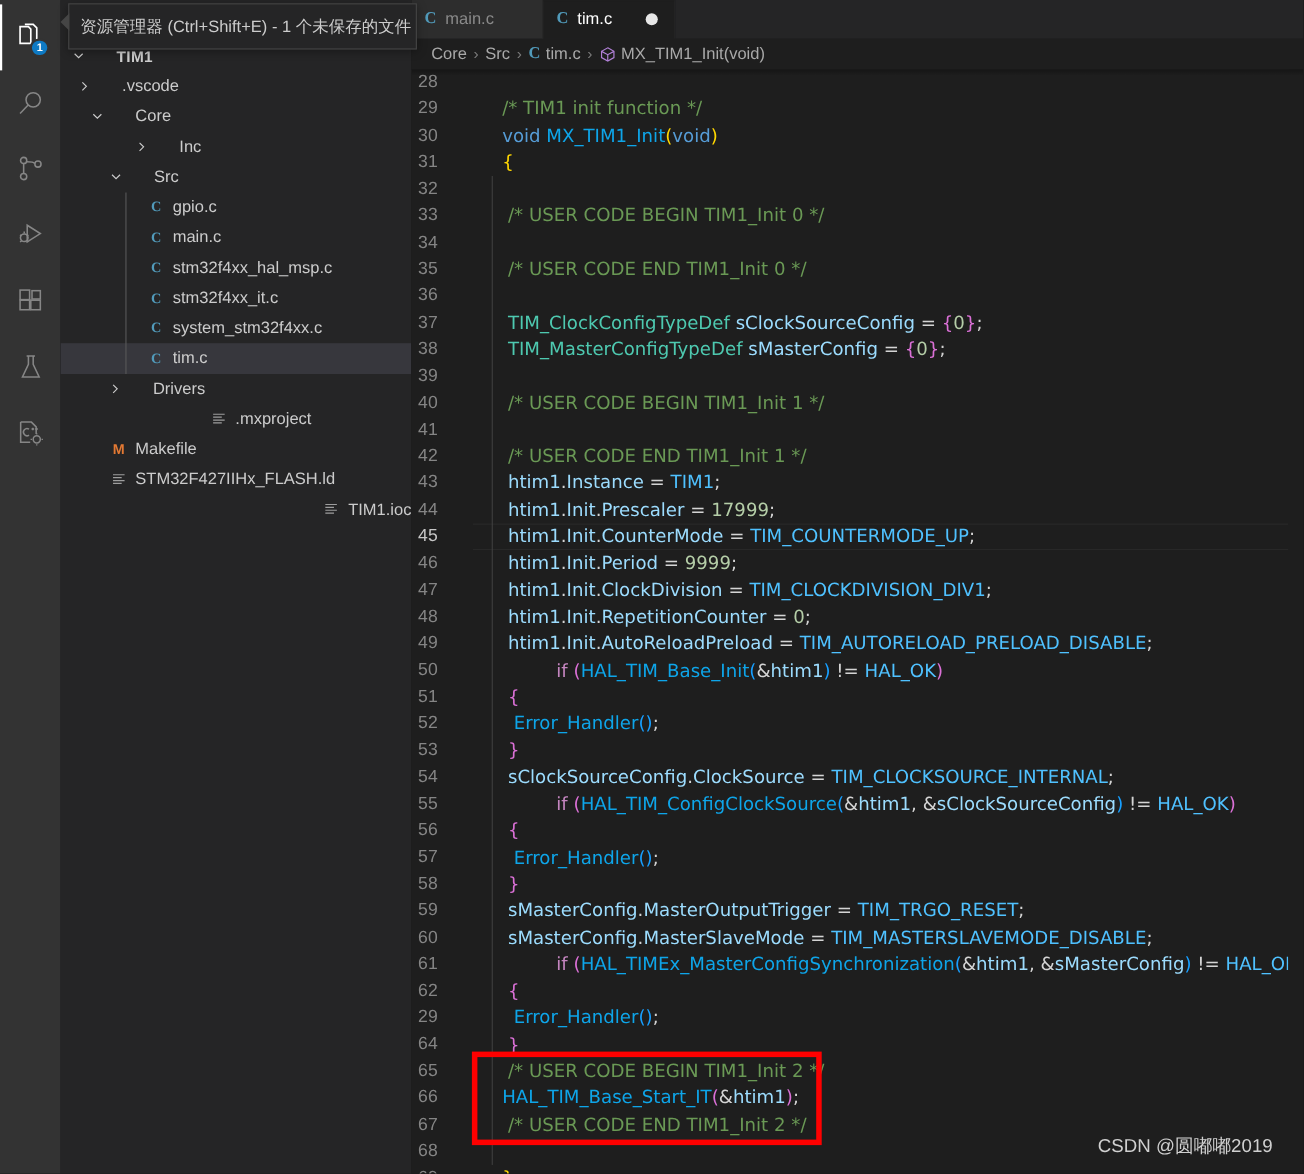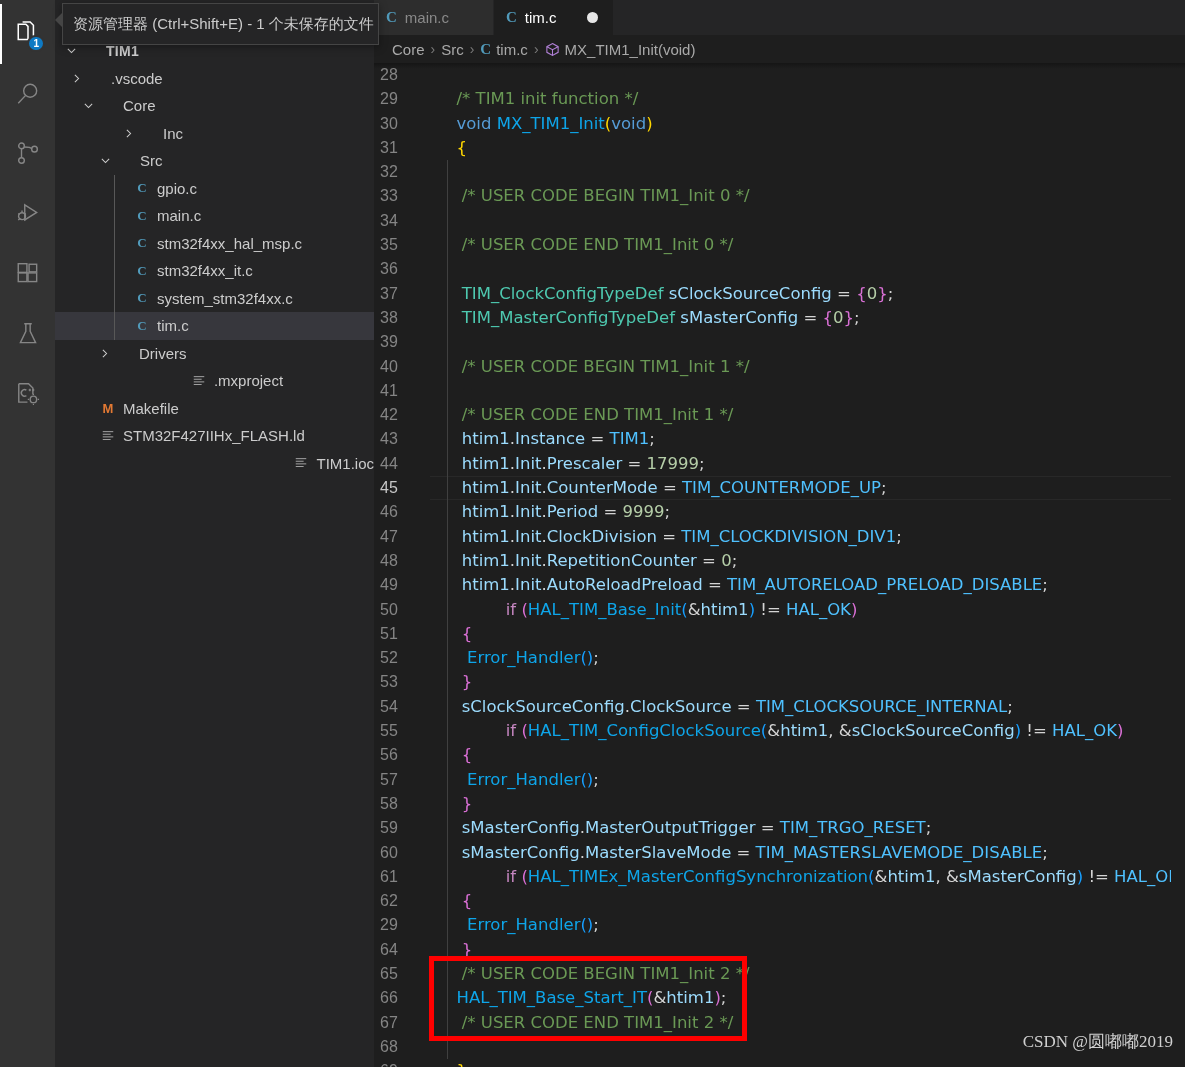--- a/index.html
+++ b/index.html
@@ -239,24 +239,24 @@
   }
 
   .redbox {
     position: absolute;
     border: 5px solid #ff0000;
     pointer-events: none;
     z-index: 20;
   }
   .watermark {
     position: absolute;
-    right: 12px; bottom: 14px;
+    right: 28px; bottom: 14px;
     color: #d0d0d0;
     font-size: 17px;
-    font-family: Liberation Serif, serif;
+    font-family: Liberation Sans, sans-serif;
     z-index: 30;
     white-space: nowrap;
   }
   .overview-ruler {
     position: absolute;
     top: 0; right: 0; bottom: 0;
     width: 14px;
     background: #1e1e1e;
   }
   .scroll-shadow {

